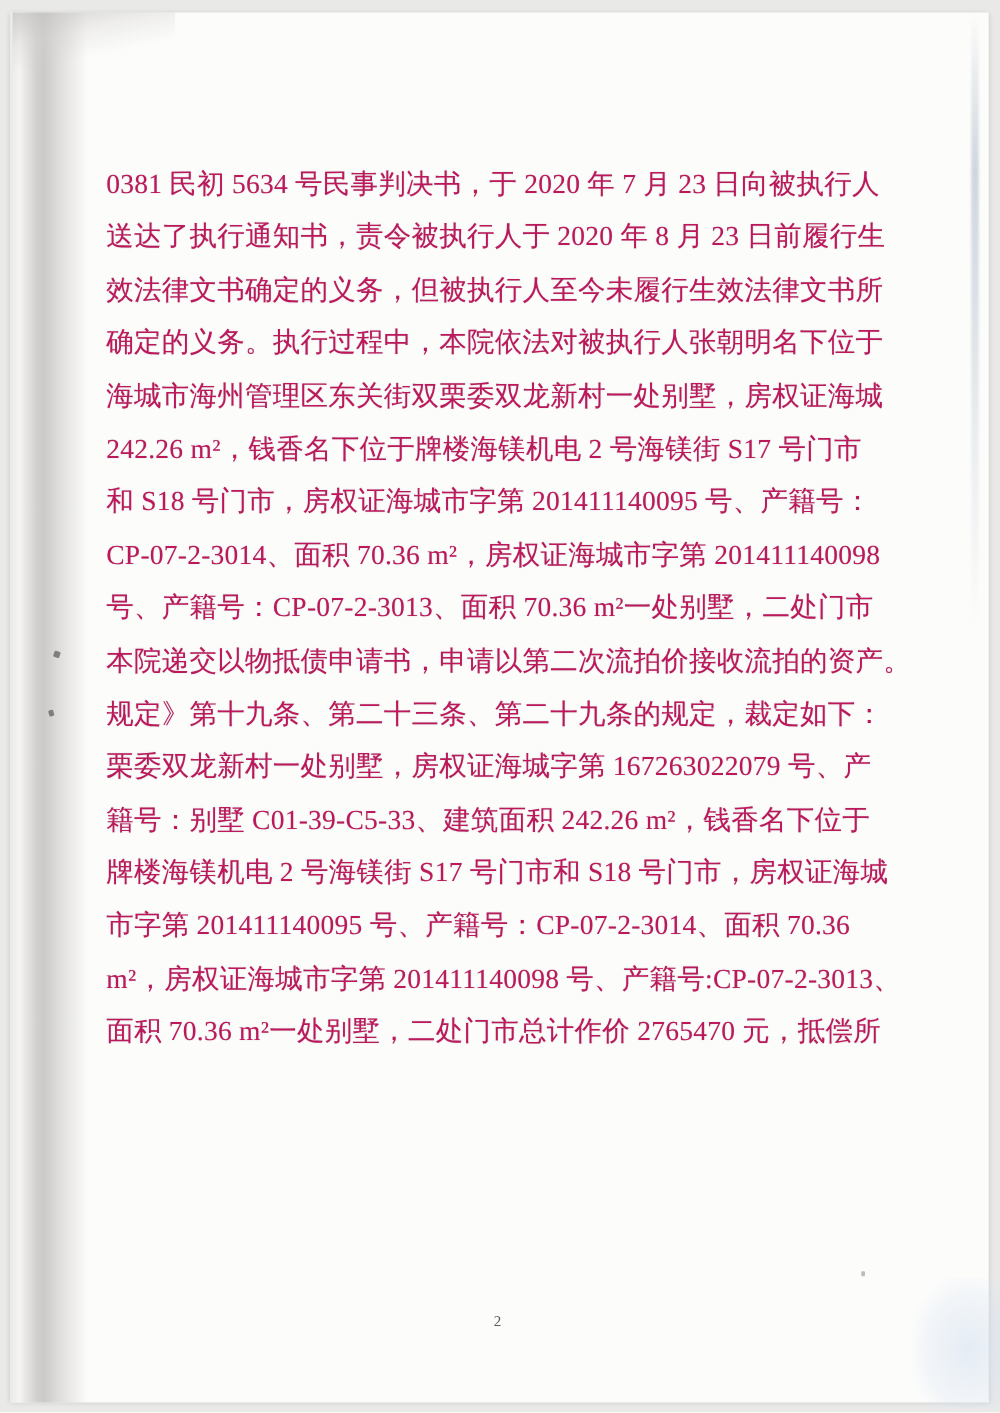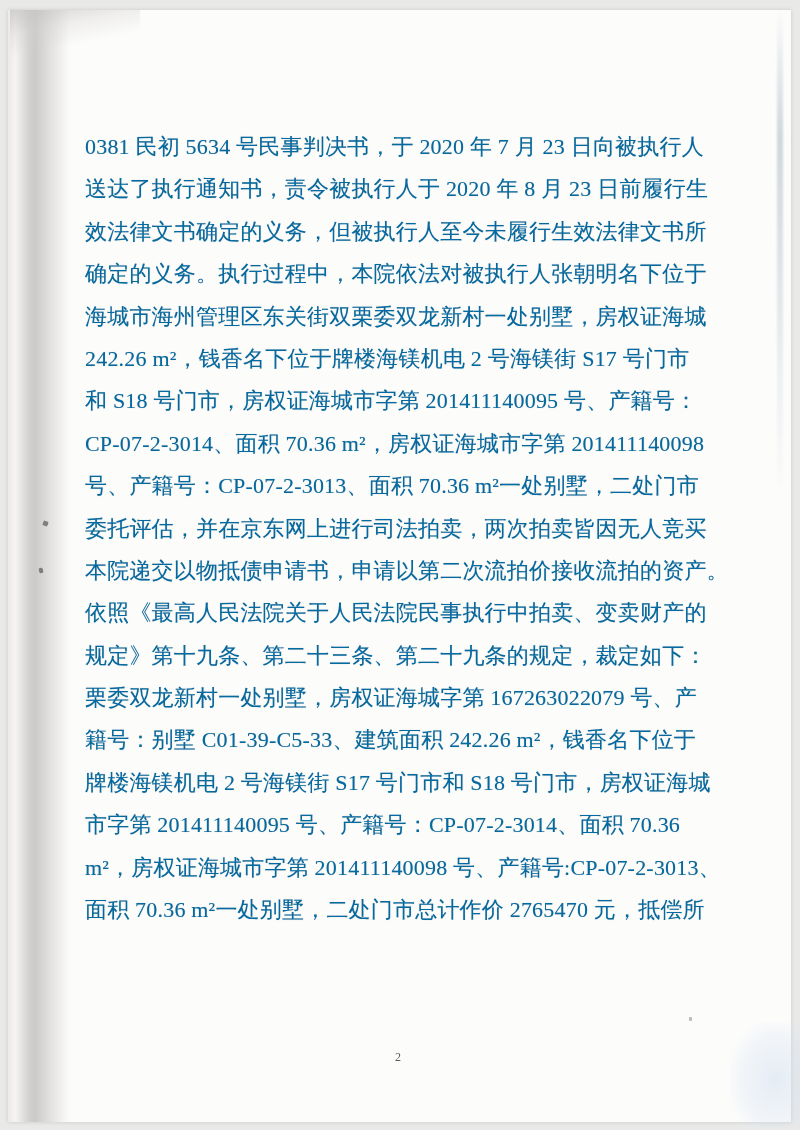--- a/index.html
+++ b/index.html
@@ -75,21 +75,21 @@
   .speck.s1 { left: 35px; top: 511px; width: 5px; height: 5px; transform: rotate(20deg); }
   .speck.s2 { left: 31px; top: 558px; width: 4px; height: 5px; transform: rotate(-15deg); }
   .speck.s3 { left: 681px; top: 1007px; width: 3px; height: 4px; background:#b5b5b5; opacity:0.9; }
 
   .text-block {
     position: absolute;
     left: 77px; top: 116px;
     width: 648px;
     font-size: 22px;
     line-height: 42.4px;
-    color: #0369a1;
+    color: #be185d;
     text-shadow: 0 0 1px rgba(80,80,80,0.35);
     letter-spacing: 0.2px;
   }
   .line {
     height: 42.4px;
     white-space: pre;
   }
   .page-number {
     position: absolute;
     left: 380px; top: 1040px;
@@ -115,23 +115,21 @@
     <div class="text-block">
       <div class="line">0381 民初 5634 号民事判决书，于 2020 年 7 月 23 日向被执行人</div>
       <div class="line">送达了执行通知书，责令被执行人于 2020 年 8 月 23 日前履行生</div>
       <div class="line">效法律文书确定的义务，但被执行人至今未履行生效法律文书所</div>
       <div class="line">确定的义务。执行过程中，本院依法对被执行人张朝明名下位于</div>
       <div class="line">海城市海州管理区东关街双栗委双龙新村一处别墅，房权证海城</div>
       <div class="line">242.26 m²，钱香名下位于牌楼海镁机电 2 号海镁街 S17 号门市</div>
       <div class="line">和 S18 号门市，房权证海城市字第 201411140095 号、产籍号：</div>
       <div class="line">CP-07-2-3014、面积 70.36 m²，房权证海城市字第 201411140098</div>
       <div class="line">号、产籍号：CP-07-2-3013、面积 70.36 m²一处别墅，二处门市</div>
-      <div class="line">委托评估，并在京东网上进行司法拍卖，两次拍卖皆因无人竞买</div>
       <div class="line">本院递交以物抵债申请书，申请以第二次流拍价接收流拍的资产。</div>
-      <div class="line">依照《最高人民法院关于人民法院民事执行中拍卖、变卖财产的</div>
       <div class="line">规定》第十九条、第二十三条、第二十九条的规定，裁定如下：</div>
       <div class="line">栗委双龙新村一处别墅，房权证海城字第 167263022079 号、产</div>
       <div class="line">籍号：别墅 C01-39-C5-33、建筑面积 242.26 m²，钱香名下位于</div>
       <div class="line">牌楼海镁机电 2 号海镁街 S17 号门市和 S18 号门市，房权证海城</div>
       <div class="line">市字第 201411140095 号、产籍号：CP-07-2-3014、面积 70.36</div>
       <div class="line">m²，房权证海城市字第 201411140098 号、产籍号:CP-07-2-3013、</div>
       <div class="line">面积 70.36 m²一处别墅，二处门市总计作价 2765470 元，抵偿所</div>
     </div>
 
     <div class="page-number">2</div>

